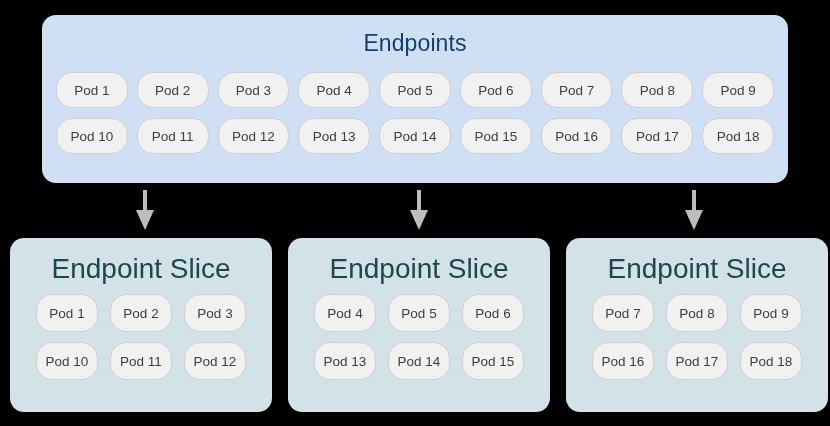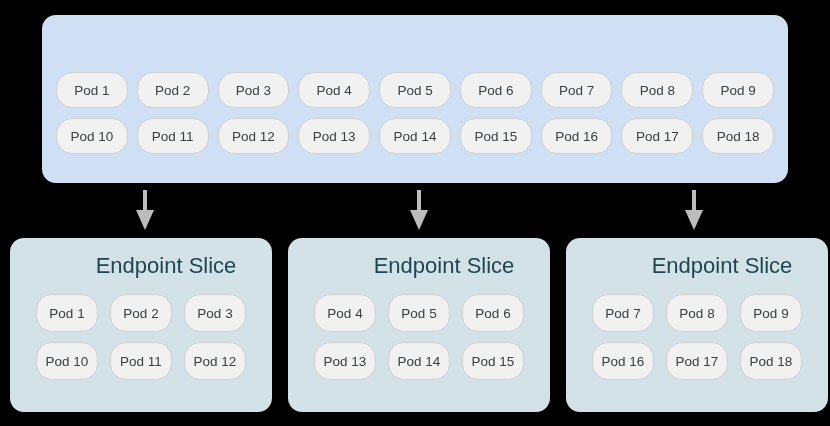--- a/index.html
+++ b/index.html
@@ -98,24 +98,23 @@
   .slice-card.s1 { left: 10px; }
   .slice-card.s2 { left: 288px; }
   .slice-card.s3 { left: 566px; }
 
   .slice-title {
     position: absolute;
     left: 0;
     top: 17px;
     width: 100%;
     text-align: center;
-    font-size: 22px;
+    font-size: 28px;
     color: #1d4650;
     line-height: 1;
-    padding-left: 25px;
   }
 
   .slice-rows {
     position: absolute;
     left: 26px;
     right: 26px;
     top: 56px;
   }
 
   .slice-row {
@@ -128,20 +127,21 @@
     height: 38px;
     font-size: 13.5px;
   }
 </style>
 </head>
 <body>
 
 <div id="diagram">
 
   <div class="endpoints-card">
+    <div class="endpoints-title">Endpoints</div>
 
     <div class="endpoints-rows">
       <div class="pod-row">
         <div class="pod">Pod 1</div>
         <div class="pod">Pod 2</div>
         <div class="pod">Pod 3</div>
         <div class="pod">Pod 4</div>
         <div class="pod">Pod 5</div>
         <div class="pod">Pod 6</div>
         <div class="pod">Pod 7</div>

